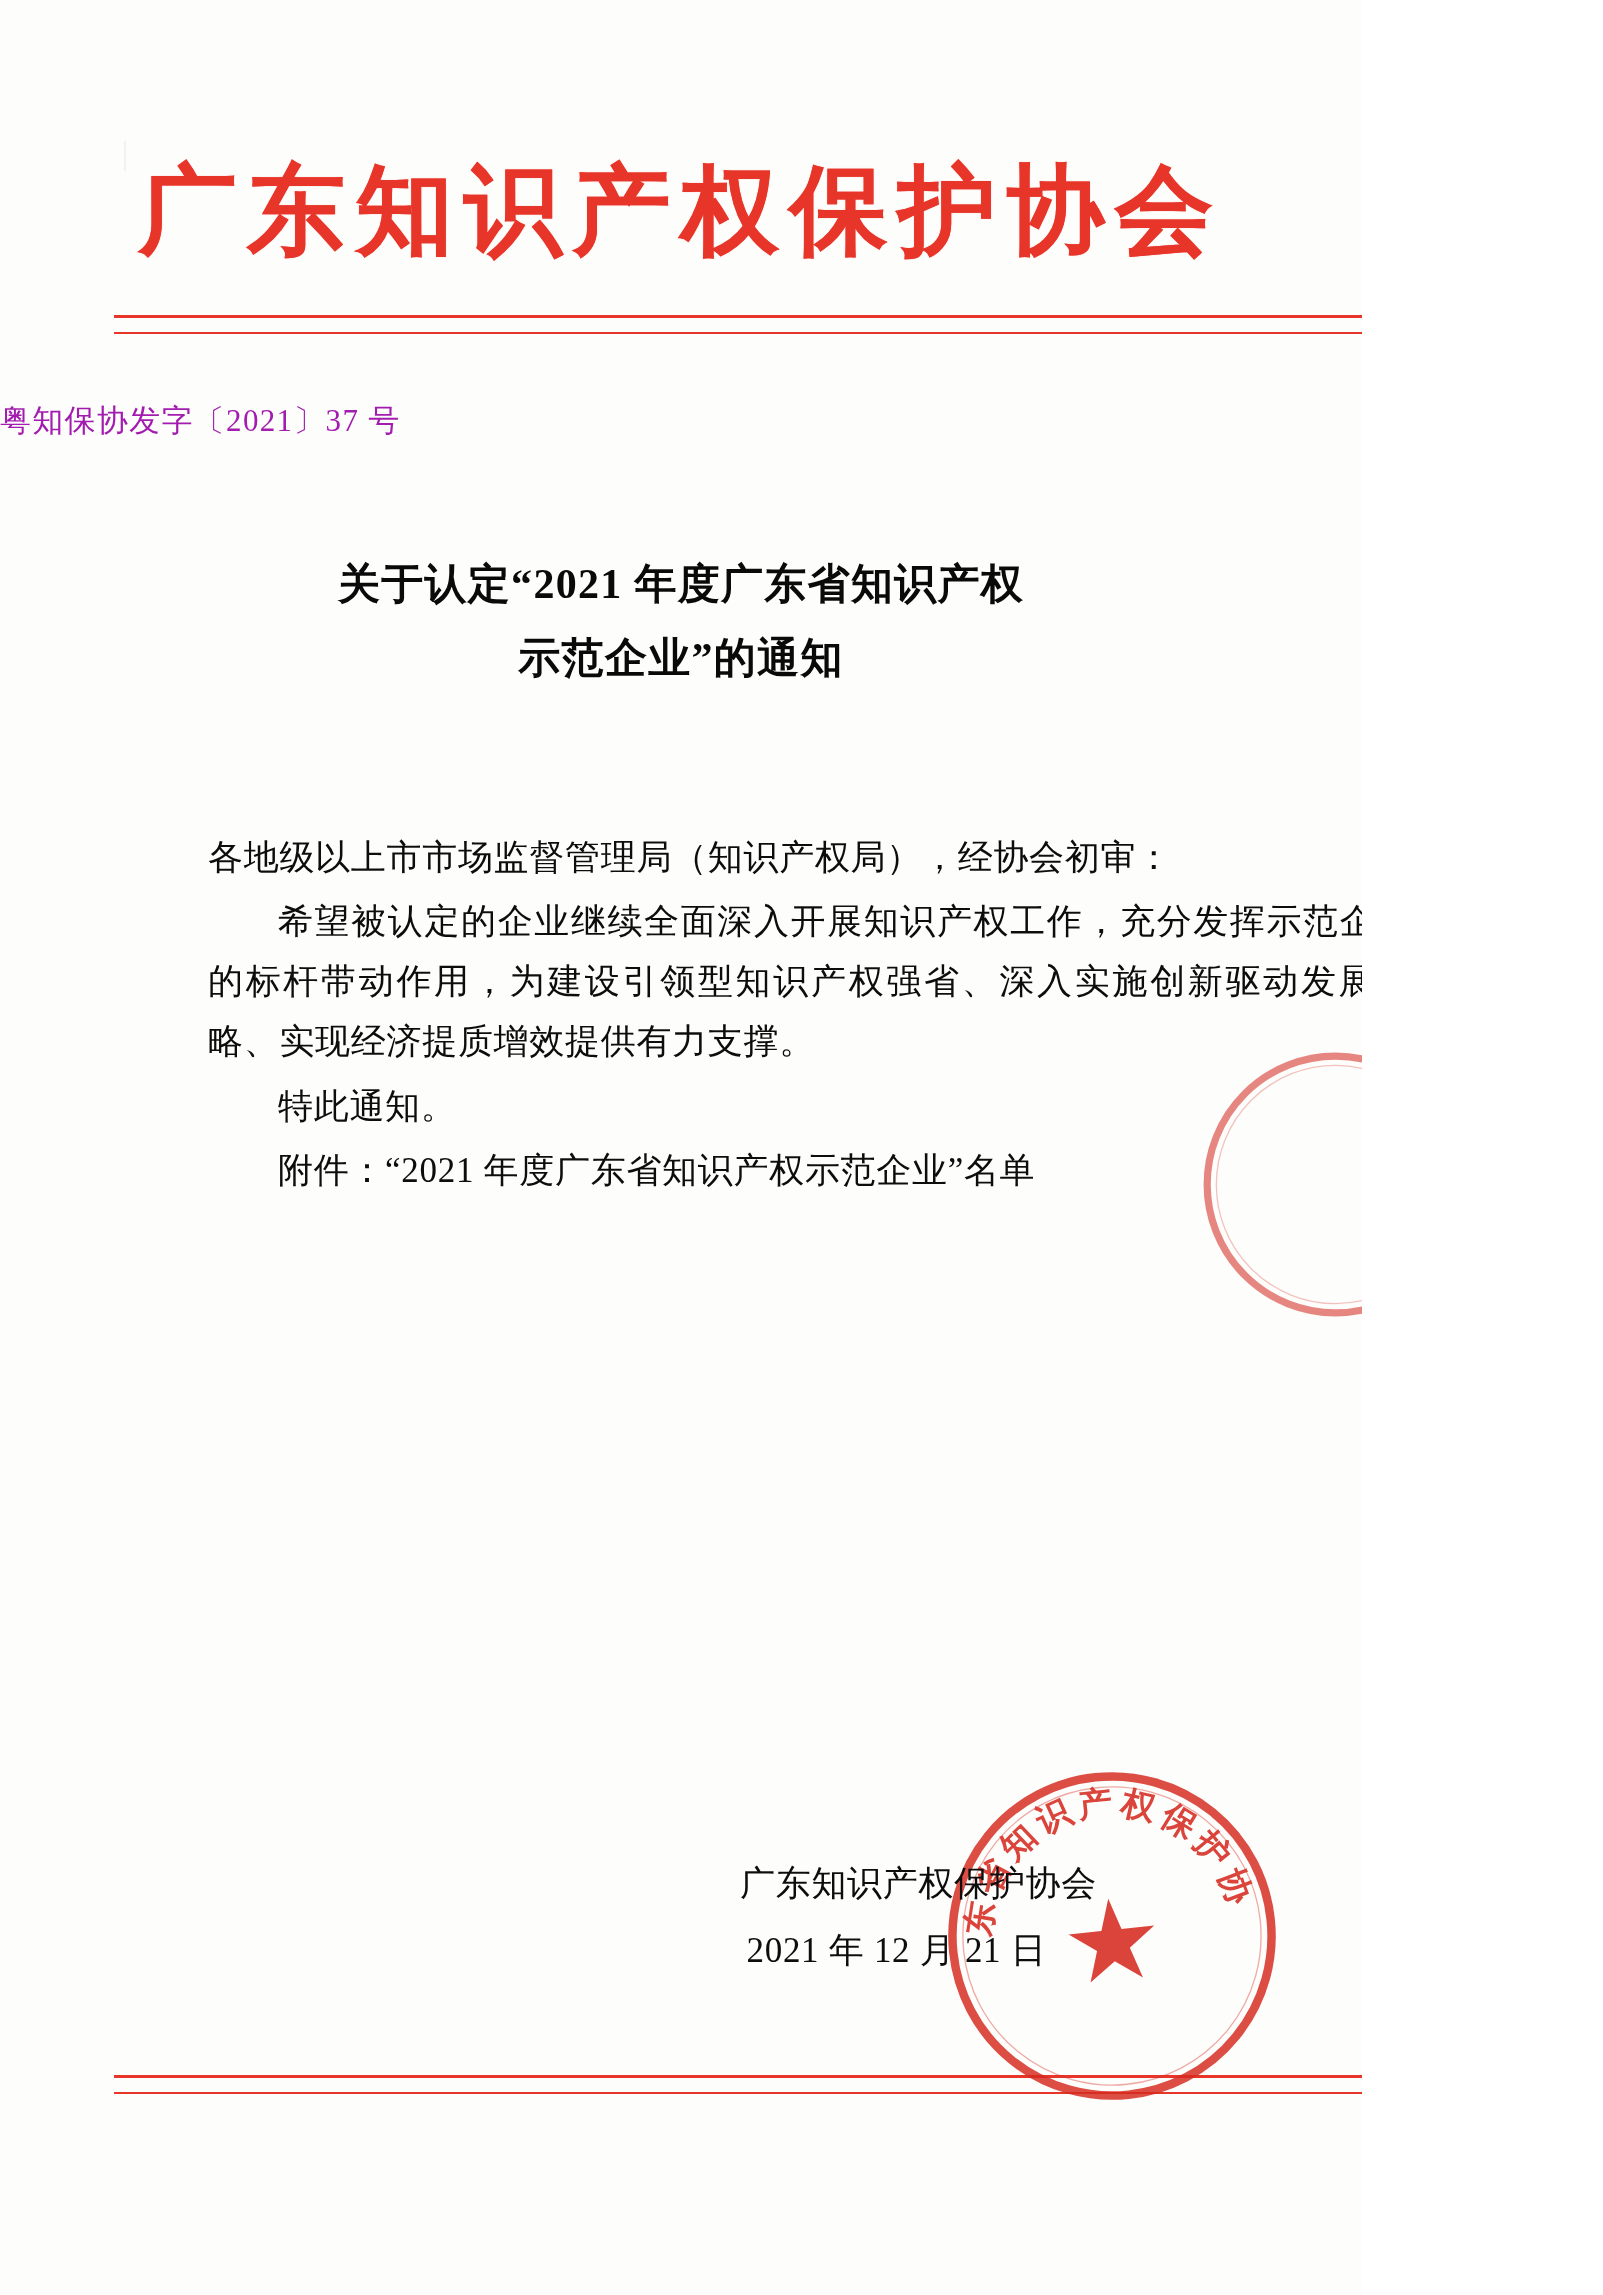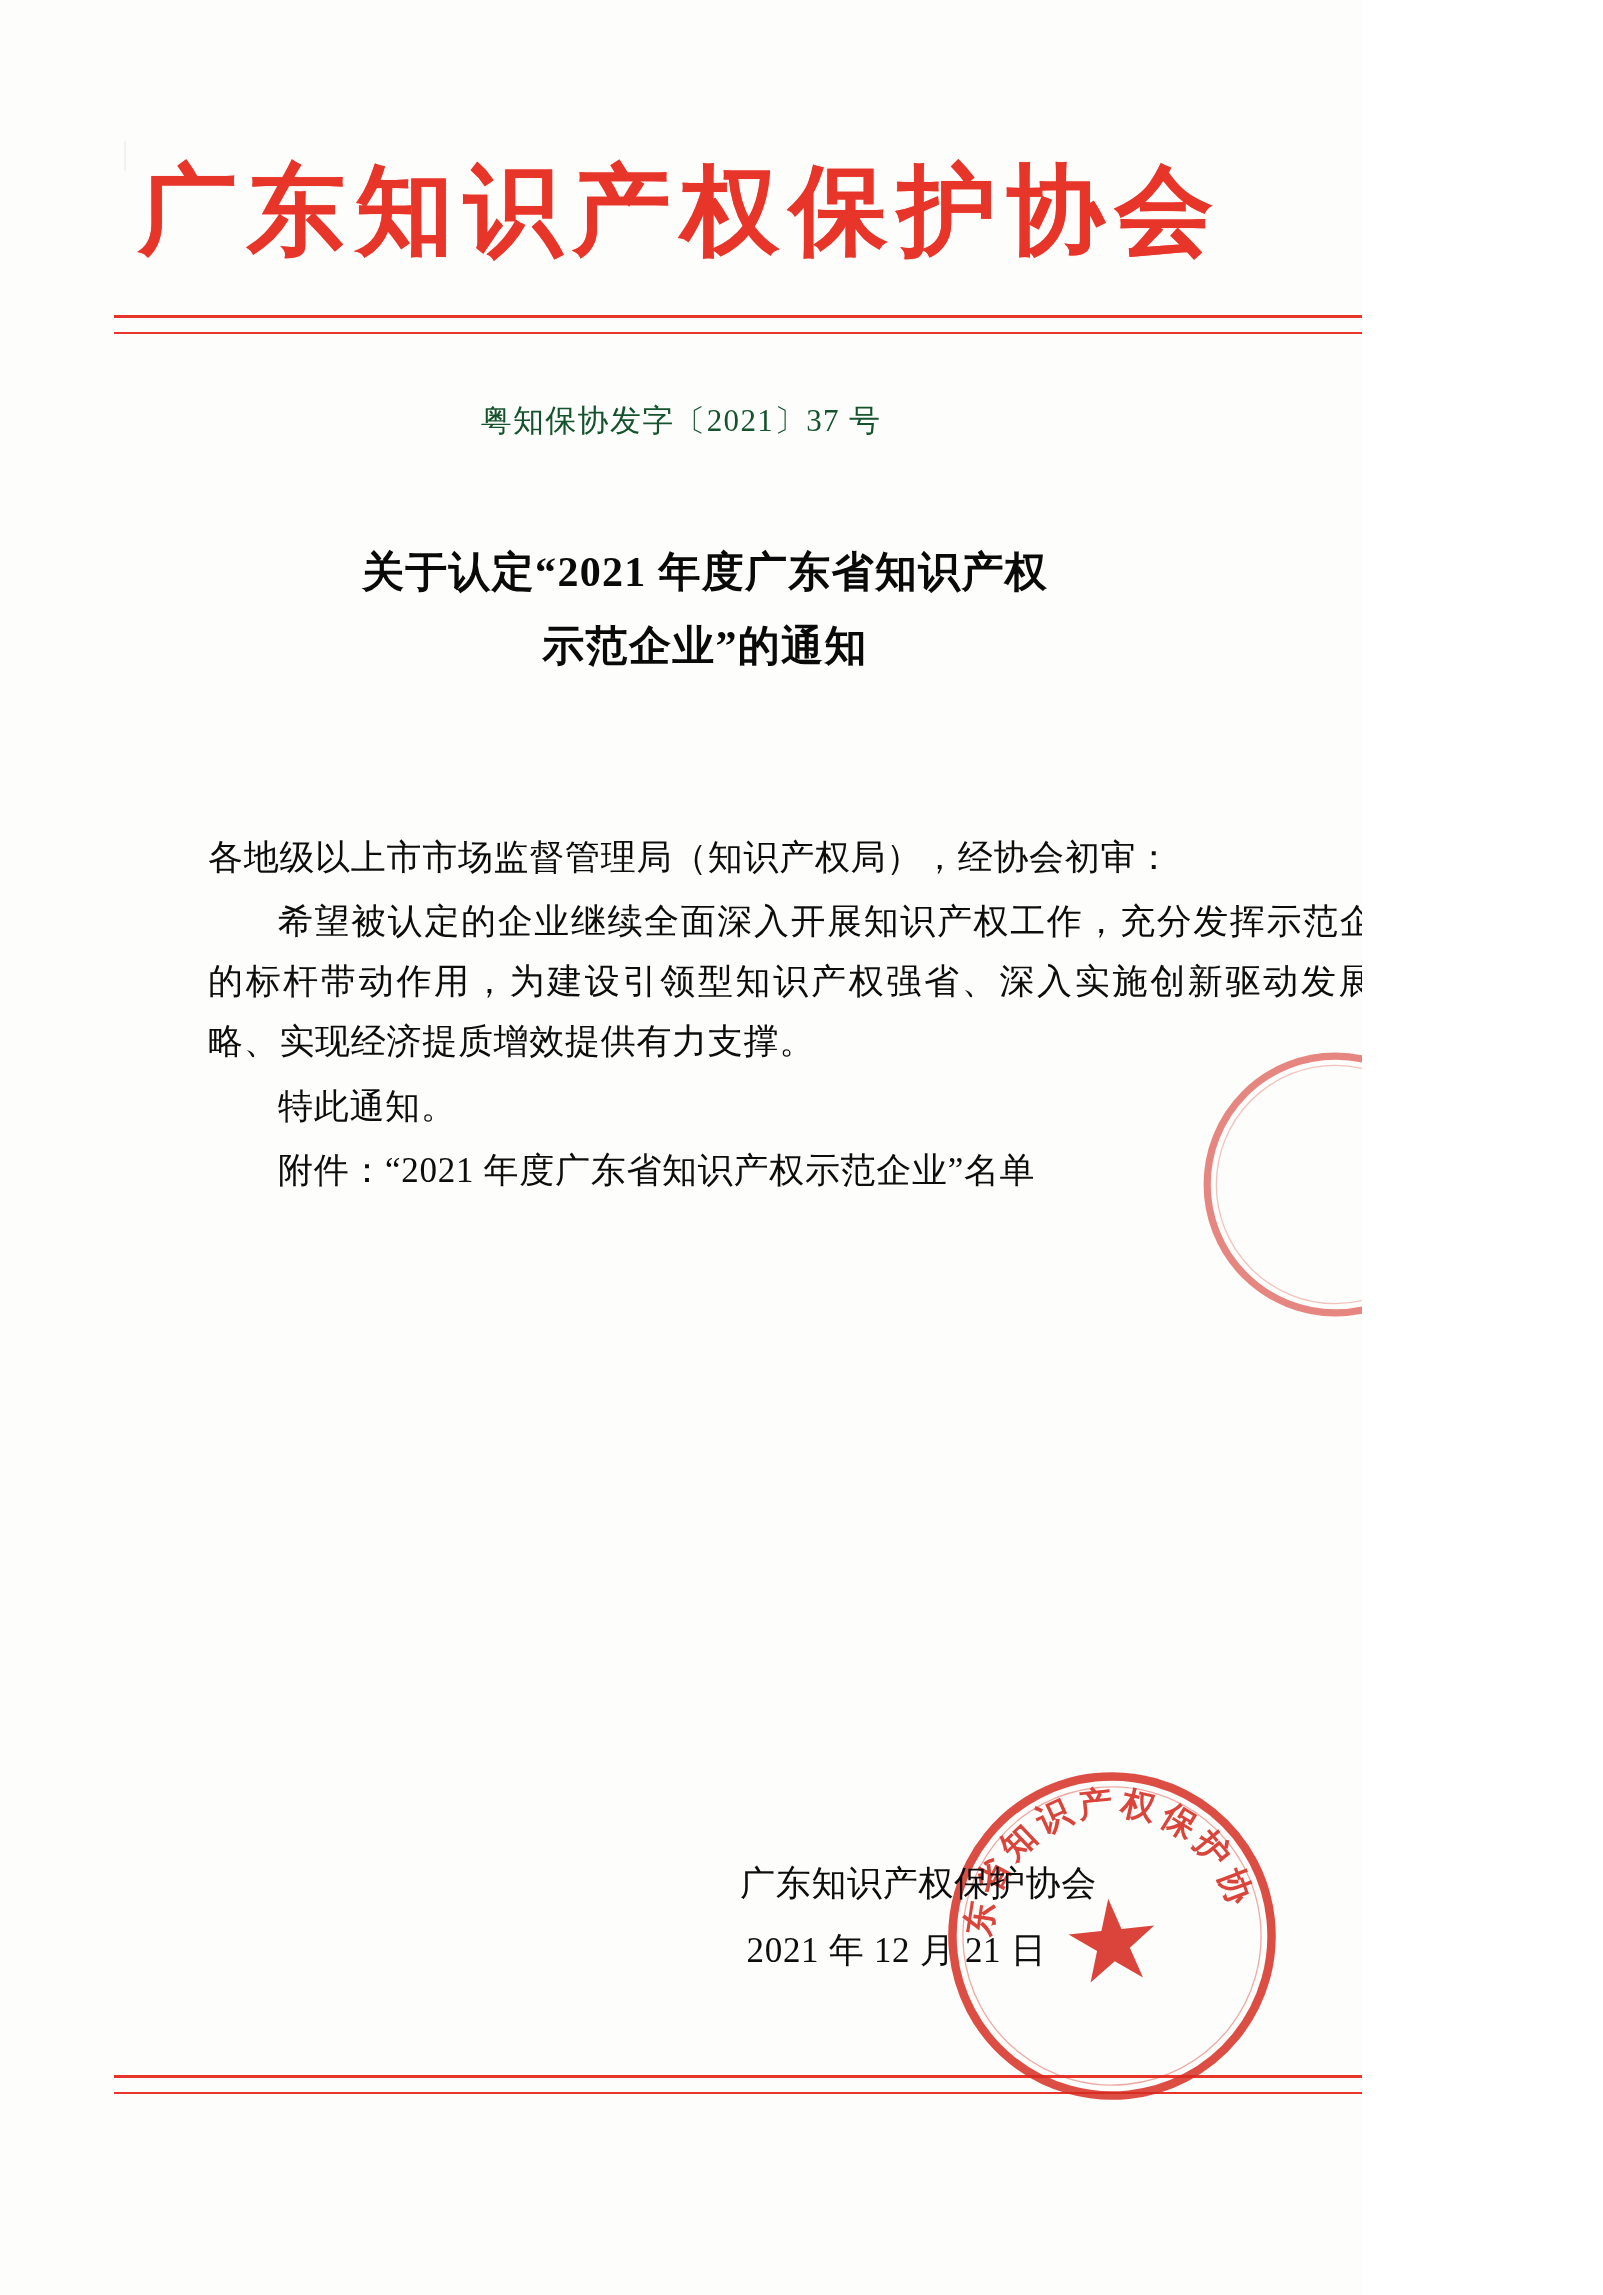--- a/index.html
+++ b/index.html
@@ -45,39 +45,38 @@
   }
   .rule-top.r1 { top: 315px; }
   .rule-top.r2 { top: 332px; height: 2px; }
 
   
   .doc-number {
     position: absolute;
     top: 400px;
     left: 0;
     width: 100%;
-    text-align: center;
+    text-align: left;
     font-size: 31px;
-    color: #14532d;
+    color: #a21caf;
     letter-spacing: 1.3px;
   }
 
   
   .doc-title {
     position: absolute;
-    top: 536px;
+    top: 548px;
     left: 0;
     width: 100%;
     text-align: center;
     font-weight: bold;
     font-size: 42px;
     line-height: 1.75;
     color: #0a0a0a;
     letter-spacing: 1.3px;
-    padding-left: 24px;
   }
   .doc-title .line { display: block; }
 
   
   .body-block {
     position: absolute;
     top: 828px;
     left: 208px;
     width: 1204px;
     font-size: 35px;

